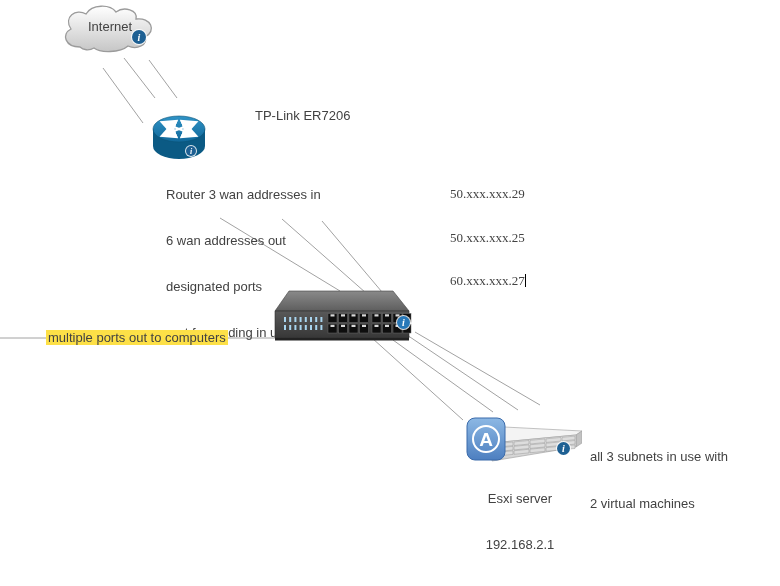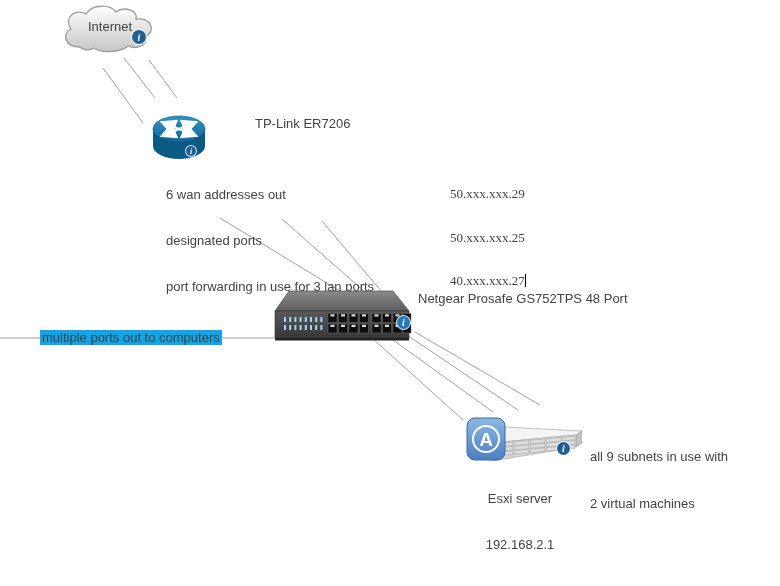--- a/index.html
+++ b/index.html
@@ -13,21 +13,21 @@
   .center{text-align:center;}
   .info-badge{
     position:absolute;border-radius:50%;background:#1e6093;color:#ffffff;
     font-family:"Liberation Serif",serif;font-style:italic;font-weight:bold;
     display:flex;align-items:center;justify-content:center;
     box-shadow:0 0 0 1px rgba(255,255,255,.85);
   }
   .caret{display:inline-block;width:1px;height:13px;background:#000;vertical-align:-2px;}
   svg{display:block;}
   .edge{stroke:#a2a2a2;stroke-width:1;fill:none;}
-  #multiports-label{background:#0ea5e9;padding:0 2px;}
+  #multiports-label{background:#fde047;padding:0 2px;margin-left:6px;}
 </style>
 </head>
 <body>
 
 <div id="canvas">
 
   <svg class="abs" style="left:0;top:0;" width="780" height="586">
 
     <line class="edge" x1="103" y1="68" x2="143" y2="123"></line>
     <line class="edge" x1="124" y1="58" x2="155" y2="98"></line>
@@ -69,32 +69,33 @@
     </defs>
     <path d="M2,16 L2,33 A26,13 0 0 0 54,33 L54,16" fill="#0b5a84"></path>
     <ellipse cx="28" cy="16" rx="26" ry="13" fill="url(#routTop)" stroke="#0a5277" stroke-width="0.6"></ellipse>
     <line x1="28" y1="16" x2="13" y2="22" stroke="#fff" stroke-width="2.4" marker-end="url(#ah)"></line>
     <line x1="28" y1="16" x2="43" y2="10" stroke="#fff" stroke-width="2.4" marker-end="url(#ah)"></line>
     <line x1="28" y1="16" x2="13" y2="10" stroke="#fff" stroke-width="2.4" marker-end="url(#ah)"></line>
     <line x1="28" y1="16" x2="43" y2="22" stroke="#fff" stroke-width="2.4" marker-end="url(#ah)"></line>
   </svg>
   <div class="info-badge" style="left:186px;top:146px;width:10px;height:10px;font-size:8px;">i</div>
 
-  <div class="lbl" style="left:255px;top:116px;">TP-Link ER7206</div>
+  <div class="lbl" style="left:255px;top:108px;">TP-Link ER7206</div>
 
   <div class="lbl" style="left:166px;top:156px;">
+    <div>Router 3 wan addresses in</div>
     <div>6 wan addresses out</div>
     <div>designated ports</div>
     <div>port forwarding in use for 3 lan ports</div>
   </div>
 
   <div class="lbl" style="left:450px;top:158px;line-height:14.5px;font-family:Liberation Serif, serif;">
     <div>50.xxx.xxx.29</div>
     <div>50.xxx.xxx.25</div>
-    <div><span>40.xxx.xxx.27</span><span class="caret"></span></div>
+    <div><span>60.xxx.xxx.27</span><span class="caret"></span></div>
   </div>
 
   <svg class="abs" style="left:273px;top:288px;" width="140" height="56" viewBox="0 0 140 56">
     <defs>
       <linearGradient id="swTop" x1="0" y1="0" x2="0" y2="1">
         <stop offset="0" stop-color="#8a8a8a"></stop>
           <stop offset="1" stop-color="#5e5e5e"></stop>
       </linearGradient>
       <linearGradient id="swFront" x1="0" y1="0" x2="0" y2="1">
         <stop offset="0" stop-color="#595959"></stop>
@@ -158,21 +159,20 @@
           <rect x="112" y="26.3" width="4" height="2.2"></rect>
         <rect x="122.5" y="26.3" width="4" height="2.2"></rect>
         <rect x="101.5" y="36.8" width="4" height="2.2"></rect>
           <rect x="112" y="36.8" width="4" height="2.2"></rect>
         <rect x="122.5" y="36.8" width="4" height="2.2"></rect>
       </g>
     </g>
   </svg>
   <div class="info-badge" style="left:397px;top:316px;width:13px;height:13px;font-size:10px;background:#2878b8;">i</div>
 
-  <div class="lbl" style="left:418px;top:291px;">Netgear Prosafe GS752TPS 48 Port</div>
 
   <span class="lbl" id="multiports-label" style="left:40px;top:330px;">multiple ports out to computers</span>
 
   <svg class="abs" style="left:488px;top:413px;" width="94" height="52" viewBox="0 0 94 52">
     <defs>
       <linearGradient id="srvFront" x1="0" y1="0" x2="0" y2="1">
         <stop offset="0" stop-color="#efefef"></stop>
           <stop offset="1" stop-color="#d0d0d0"></stop>
       </linearGradient>
     </defs>
@@ -208,21 +208,21 @@
           <stop offset="1" stop-color="#4d7fc0"></stop>
       </linearGradient>
     </defs>
     <rect x="1" y="1" width="38" height="42" rx="8" fill="url(#badgeG)" stroke="#3a6aaa" stroke-width="1"></rect>
     <circle cx="20" cy="22" r="13" fill="none" stroke="#ffffff" stroke-width="2"></circle>
     <text x="20" y="29" text-anchor="middle" fill="#ffffff" font-size="19" font-weight="bold" font-family="Liberation Sans, sans-serif">A</text>
   </svg>
   <div class="info-badge" style="left:557px;top:442px;width:13px;height:13px;font-size:10px;">i</div>
 
   <div class="lbl" style="left:590px;top:418px;line-height:15.6px;">
-    <div>all 9 subnets in use with</div>
+    <div>all 3 subnets in use with</div>
     <div>2 virtual machines</div>
   </div>
 
   <div class="lbl center" style="left:440px;top:461px;width:160px;line-height:15.2px;">
     <div>Esxi server</div>
     <div>192.168.2.1</div>
     
     
   </div>
 

